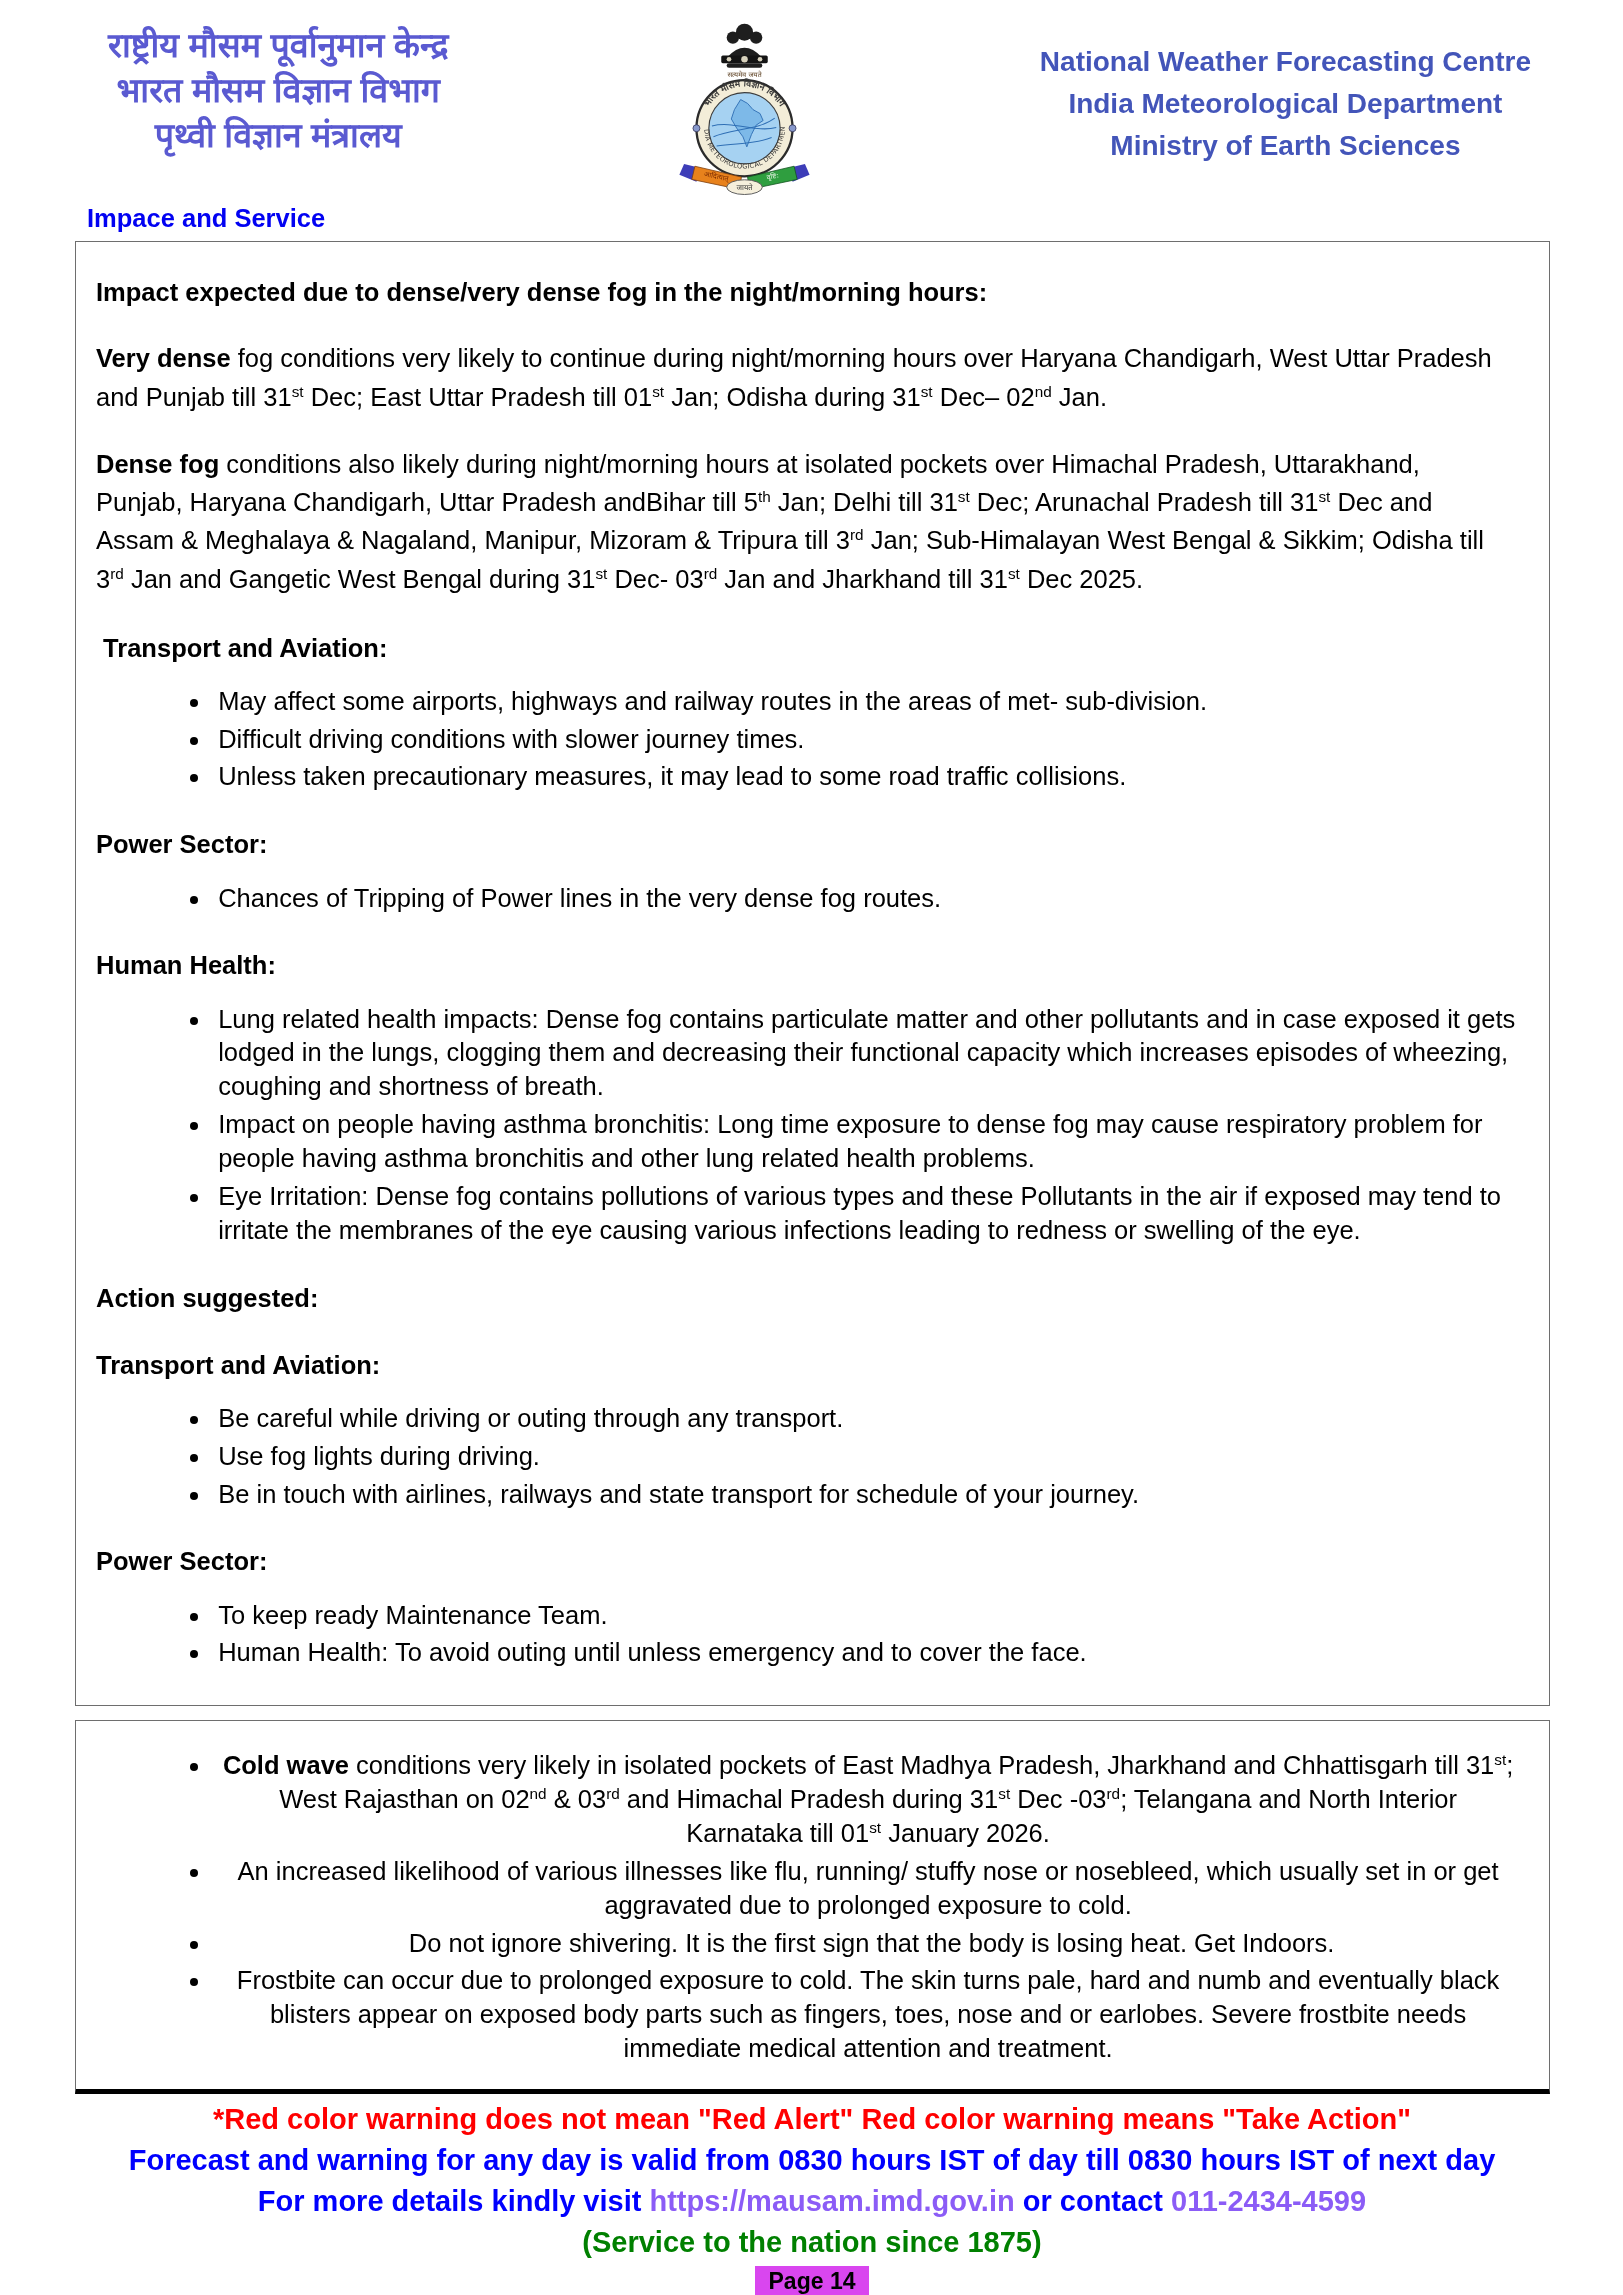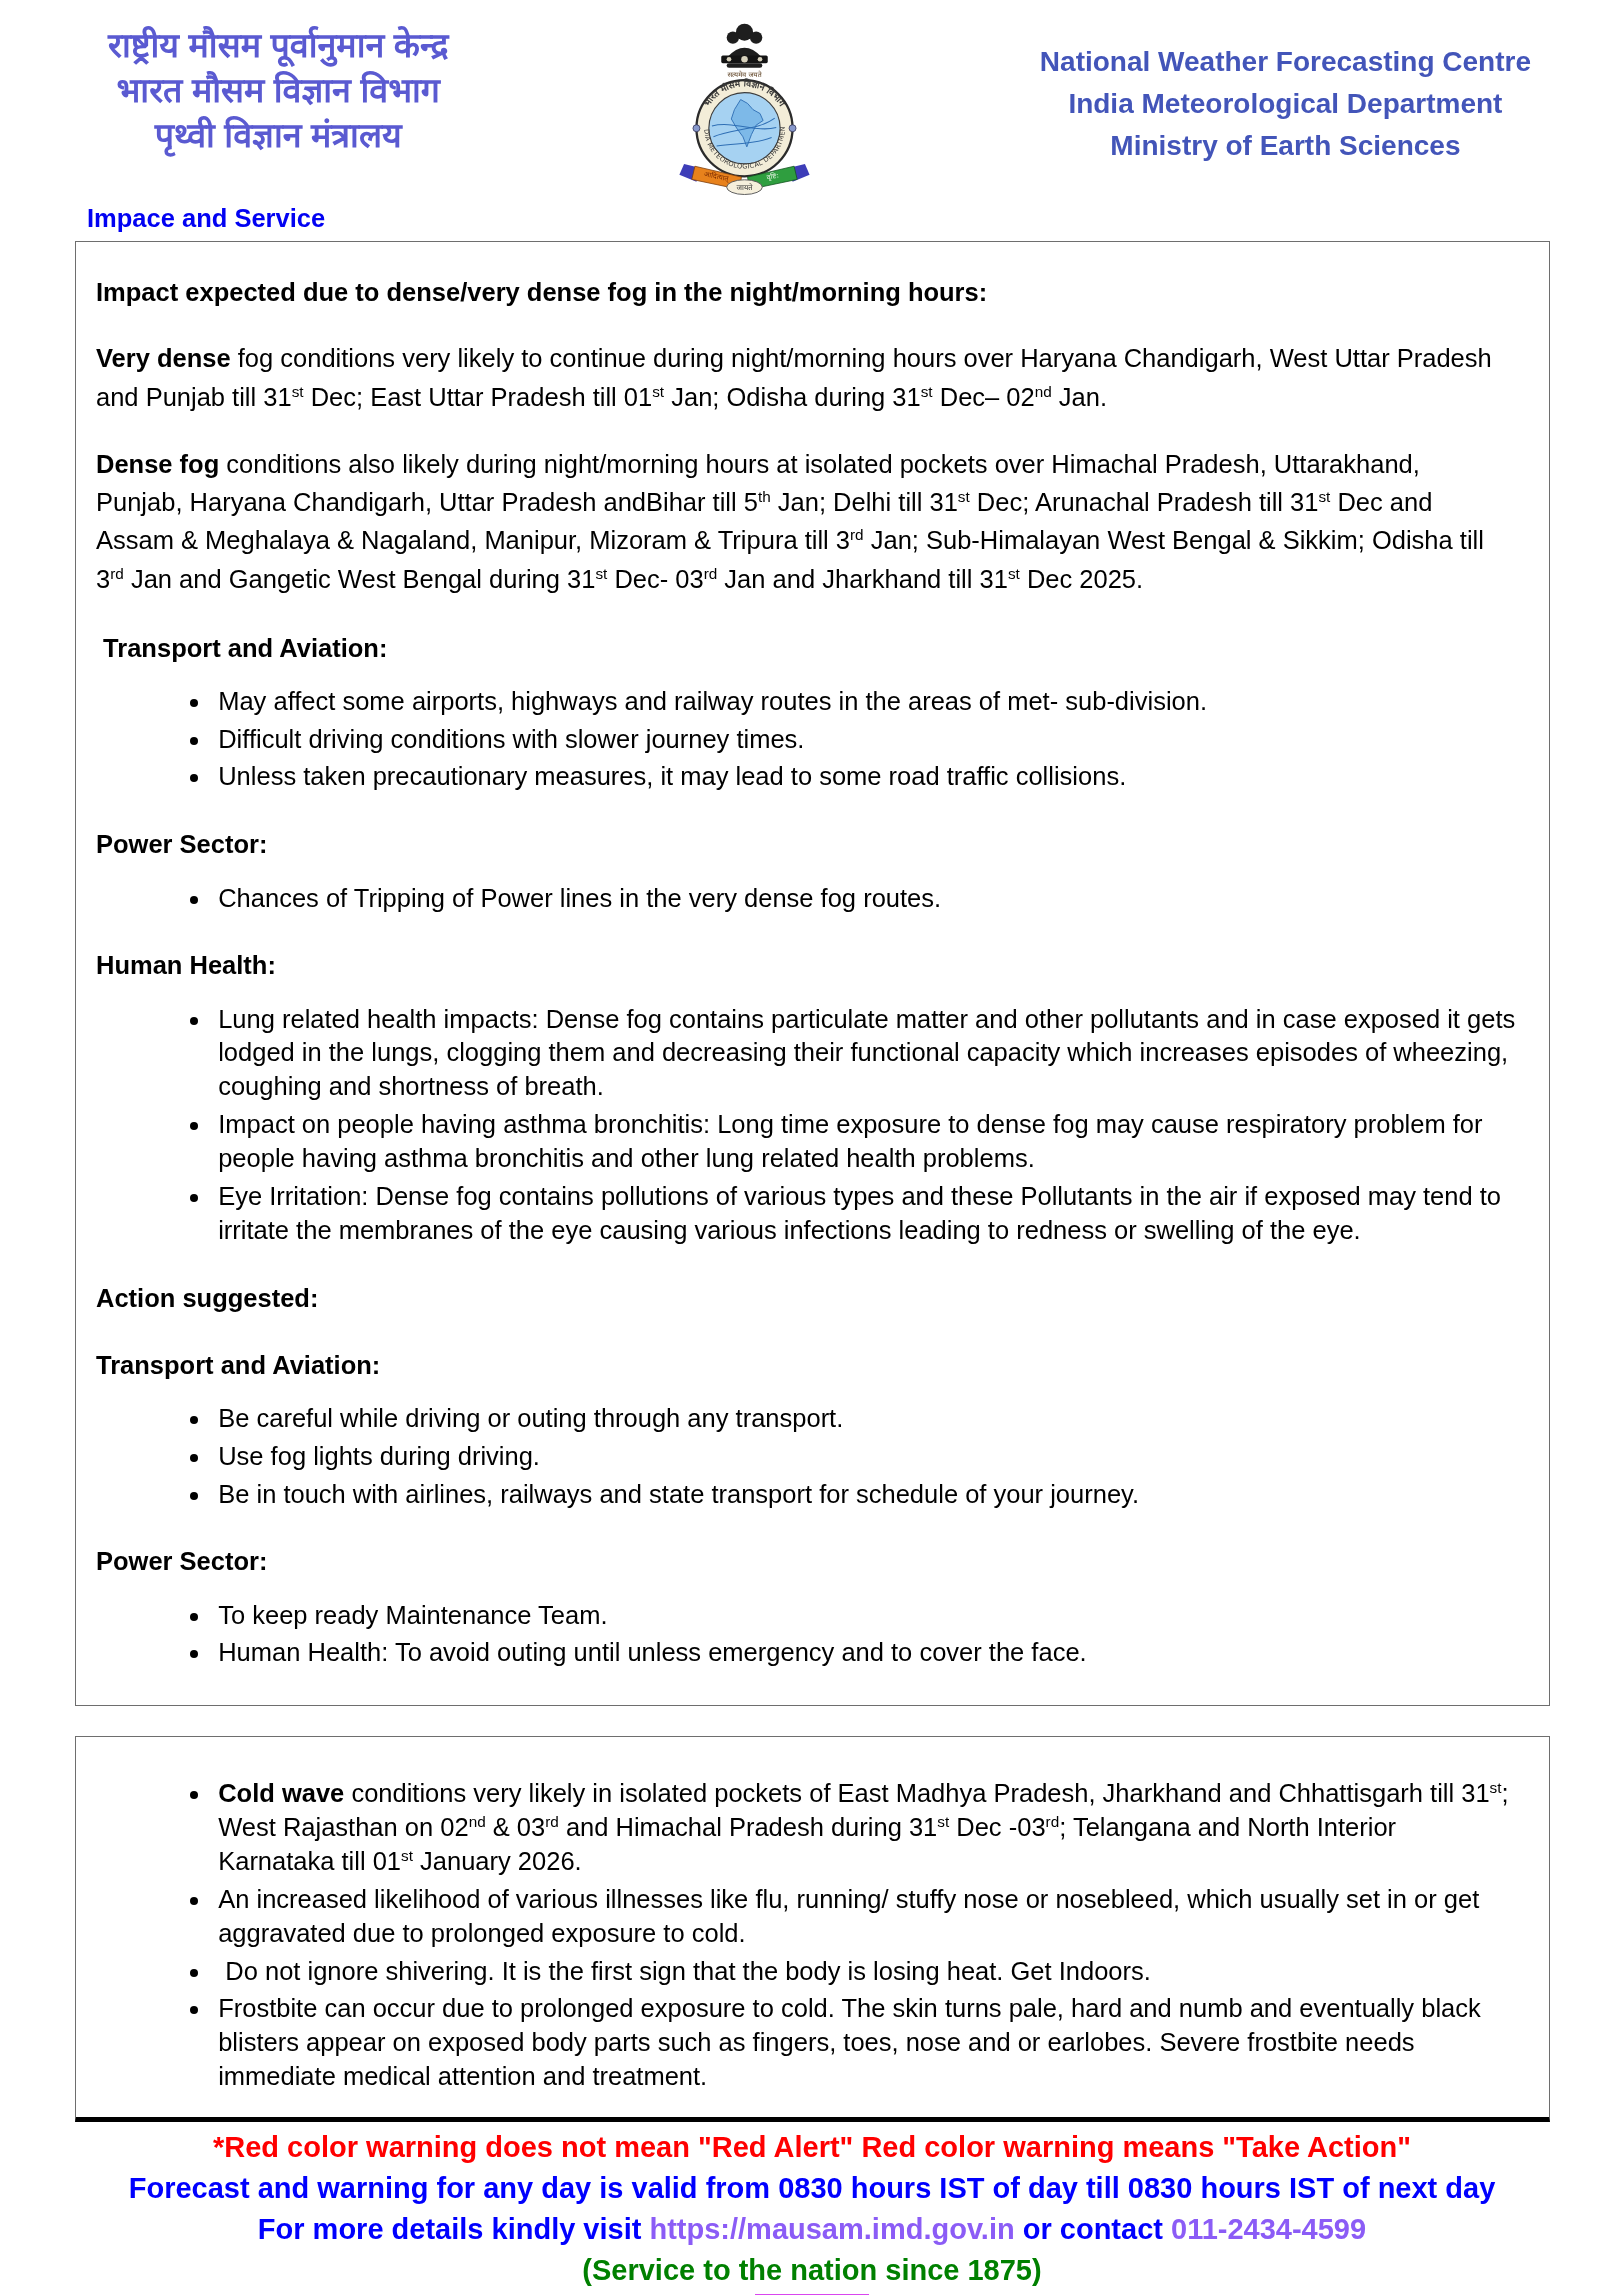--- a/index.html
+++ b/index.html
@@ -17,21 +17,21 @@
   .section-link{display:inline-block;margin:3.1px 0 0 87px;font-size:25.5px;
                 font-weight:700;color:#0202f2;text-decoration:none;cursor:pointer;}
   
   .box{margin:7.7px 74px 0 75px;border:1.5px solid #6e6e6e;
        padding:20px 31px 31px 20px;font-size:25.5px;}
   .box .title{font-weight:700;margin:12.4px 0 0 0;line-height:1.4;}
   .para{margin:29px 16px 0 0;line-height:1.5;white-space:pre-wrap;}
   .sec-heading{font-weight:700;margin-top:34px;white-space:pre-wrap;line-height:1.3;}
   ul.bullets{margin:20px 0 0 0;padding-left:116px;list-style:disc;}
   ul.bullets li{line-height:1.33;margin-bottom:3.9px;padding-left:6.2px;white-space:pre-wrap;}
-  .box2{margin-top:30px;border-bottom:5.4px solid #000;padding-top:40px;padding-bottom:18.6px;}
+  .box2{margin-top:14px;border-bottom:5.4px solid #000;padding-top:28px;padding-bottom:18.6px;text-align:center;}
   .box2 ul.bullets{margin-top:0;}
   sup{font-size:.6em;vertical-align:super;line-height:0;}
   
   .footer{text-align:center;margin-top:7.7px;}
   .f-line{font-size:29px;font-weight:700;line-height:1.3;margin:3.1px 0;}
   .f-red{color:#ff0000;}
   .f-blue{color:#0000fe;}
   .f-green{color:#008000;}
   .f-link{color:#8b5cf6;text-decoration:none;cursor:pointer;}
   .badge{display:inline-block;background:#d946ef;color:#000;padding:2.3px 14px;

